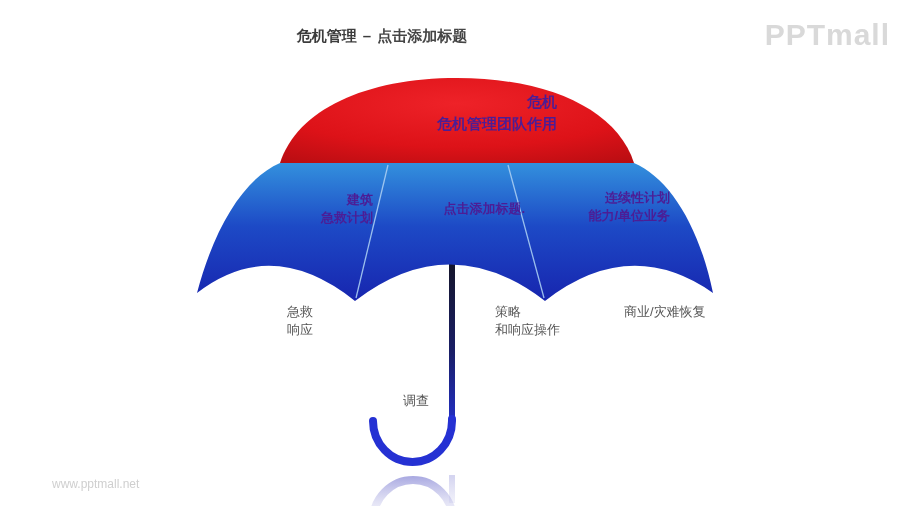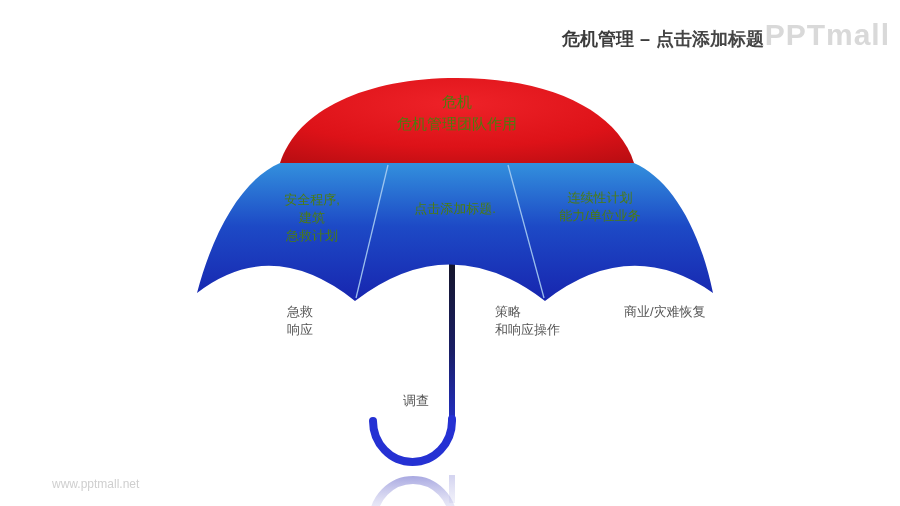--- a/index.html
+++ b/index.html
@@ -1,31 +1,31 @@
 <!DOCTYPE html>
 <html><head>
 <meta charset="utf-8">
 <style>
   html,body{margin:0;padding:0;background:#ffffff;}
   body{width:900px;height:506px;position:relative;overflow:hidden;
        font-family:"Liberation Sans","DejaVu Sans",sans-serif;}
   .abs{position:absolute;}
 
   
-  .title{left:0;top:27px;width:764px;text-align:right;font-size:18px;color:#3c3c3c;}
+  .title{left:0;top:27px;width:764px;text-align:center;font-size:15px;color:#3c3c3c;}
   .title .t-main{font-weight:700;}
   .title .t-dash{font-weight:700;margin:0 6px;}
   .title .t-ph{font-weight:600;color:#454545;}
   .logo{right:10px;top:18px;font-size:30px;font-weight:700;color:#d9d9d9;letter-spacing:1px;margin-left:40px;}
 
   
   #umbrella-svg{left:0;top:0;}
 
   
-  .panel-text{color:#4d7c0f;font-weight:400;text-align:center;}
+  .panel-text{color:#4c1d95;font-weight:700;text-align:right;}
   .dome-text{left:357px;top:91px;width:200px;font-size:15px;line-height:22px;}
   .panel-left{left:251px;top:191px;width:122px;font-size:13px;line-height:18px;}
   .panel-mid{left:385px;top:200px;width:140px;font-size:13px;line-height:18px;}
   .panel-right{left:530px;top:189px;width:140px;font-size:13px;line-height:18px;}
 
   
   .callout{color:#565656;font-size:13px;line-height:18px;margin-left:32px;}
   .co-left{left:255px;top:303px;}
   .co-mid{left:463px;top:303px;}
   .co-right{left:592px;top:303px;}
@@ -83,21 +83,20 @@
 
   <path d="M 280,163 C 297,110 365,78 457,78 C 549,78 617,110 634,163 Z" fill="url(#redGrad)"></path>
 </svg>
 
 <div class="abs panel-text dome-text">
   <div>危机</div>
   <div>危机管理团队作用</div>
 </div>
 
 <div class="abs panel-text panel-left">
-  <div>安全程序,</div>
   <div>建筑</div>
   <div>急救计划</div>
 </div>
 
 <div class="abs panel-text panel-mid">
   <div>点击添加标题.</div>
 </div>
 
 <div class="abs panel-text panel-right">
   <div>连续性计划</div>

